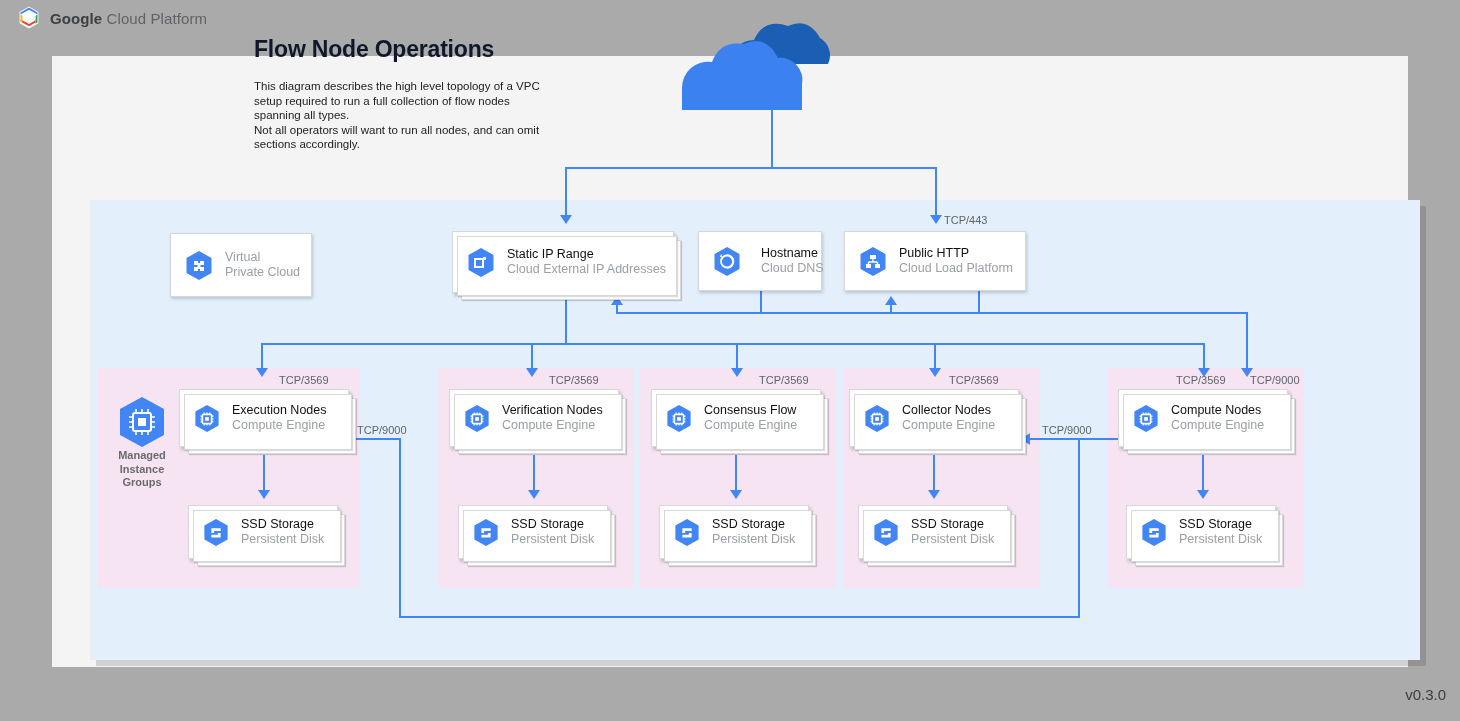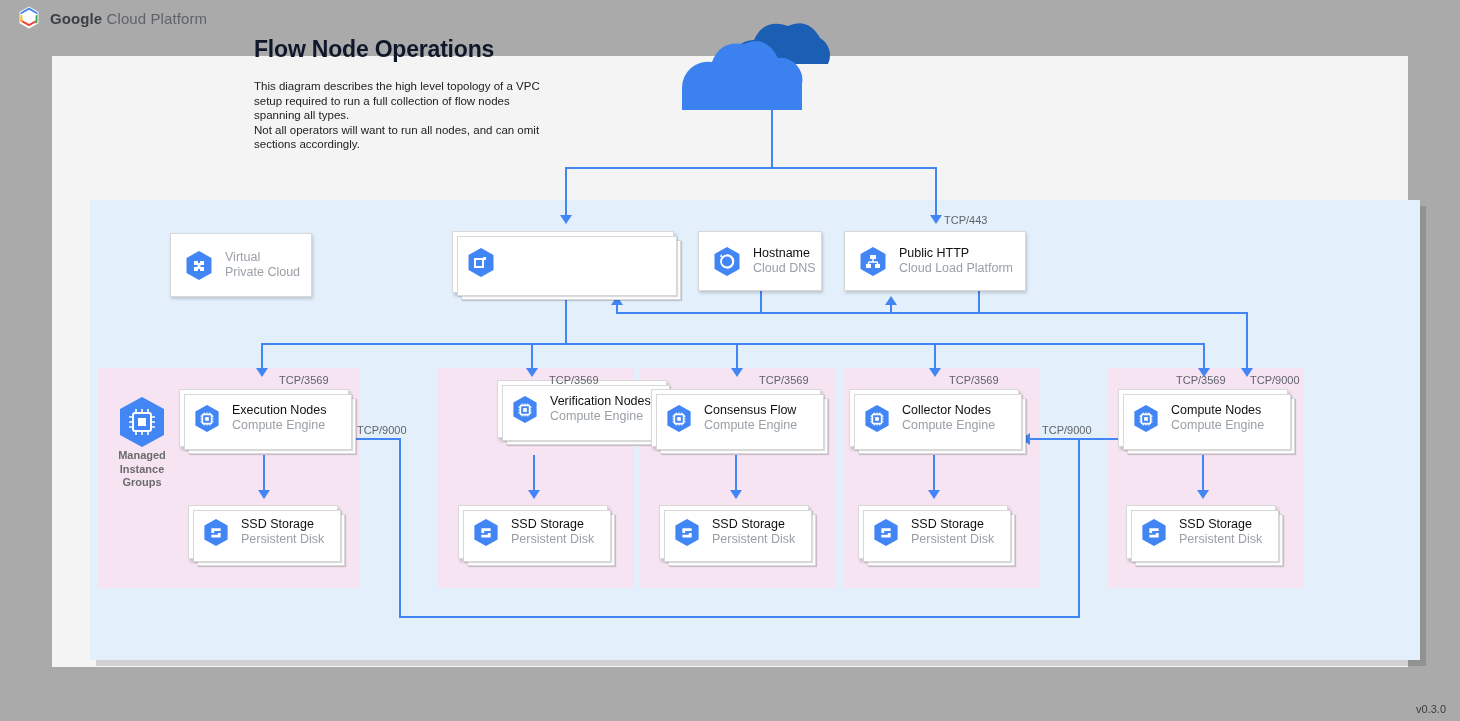--- a/index.html
+++ b/index.html
@@ -59,21 +59,21 @@
   .arrow{position:absolute;width:0;height:0;z-index:5;}
   .arrow-down{border-left:6px solid transparent;border-right:6px solid transparent;border-top:9px solid #4285f4;}
   .arrow-up{border-left:6px solid transparent;border-right:6px solid transparent;border-bottom:9px solid #4285f4;}
   .arrow-left{border-top:6px solid transparent;border-bottom:6px solid transparent;border-right:9px solid #4285f4;}
   .plabel{position:absolute;font-size:11px;color:#5f6368;white-space:nowrap;z-index:7;}
 
   
   #cloud{position:absolute;left:680px;top:18px;width:186px;height:92px;z-index:8;}
 
   
-  #version{position:absolute;right:14px;bottom:6px;font-size:11px;color:#3d3d3d;}
+  #version{position:absolute;right:14px;bottom:18px;font-size:15px;color:#3d3d3d;}
 </style>
 </head>
 <body>
 
 <div id="gcp-header">
   <svg id="gcp-logo" viewBox="0 0 26 26">
     <path d="M13 1.6 L22.4 7 V18.2 L13 23.6 L3.6 18.2 V7 Z" fill="#fff"></path>
     <path d="M13 2.6 L21.5 7.5 V9.6 L13 4.8 L4.5 9.6 V7.5 Z" fill="#4285f4"></path>
     <path d="M21.5 9.6 V17.6 L19.6 18.7 V10.7 Z" fill="#34a853"></path>
     <path d="M13 21.3 L4.5 16.4 V14.3 L13 19.1 L19.6 15.3 V17.6 Z" fill="#ea4335"></path>
@@ -185,23 +185,27 @@
     <div class="card-t2">Private Cloud</div>
   </div>
 </div>
 
 <div class="card stacked dropshadow" style="left:452px;top:231px;width:222px;height:62px;">
   <svg class="card-ico" width="28" height="31" viewBox="0 0 28 31">
     <path d="M14 1 L26.5 8 V23 L14 30 L1.5 23 V8 Z" fill="#4285f4"></path>
     <rect x="8" y="12" width="8" height="8" fill="none" stroke="#fff" stroke-width="2"></rect>
     <rect x="16" y="10" width="3" height="3" fill="#fff"></rect>
   </svg>
-</div>
-
-<div class="card dropshadow-lite" style="left:698px;top:231px;width:124px;height:60px;">
+  <div class="card-txt">
+    <div class="card-t1">Static IP Range</div>
+    <div class="card-t2">Cloud External IP Addresses</div>
+  </div>
+</div>
+
+<div class="card dropshadow-lite" style="left:698px;top:231px;width:124px;height:60px;gap:8px;">
   <svg class="card-ico" width="28" height="31" viewBox="0 0 28 31">
     <path d="M14 1 L26.5 8 V23 L14 30 L1.5 23 V8 Z" fill="#4285f4"></path>
     <circle cx="14" cy="15.5" r="6" fill="none" stroke="#fff" stroke-width="1.8"></circle>
     <path d="M14 9 a6.5 6.5 0 0 1 0 13" fill="none" stroke="#fff" stroke-width="1.6"></path>
     <path d="M9.5 10.5 l-1.5 -2.5 l-1 3.2 Z" fill="#fff"></path>
   </svg>
   <div class="card-txt">
     <div class="card-t1">Hostname</div>
     <div class="card-t2">Cloud DNS</div>
   </div>
@@ -235,21 +239,21 @@
     <rect x="9" y="11" width="10" height="10" rx="1.5" fill="none" stroke="#fff" stroke-width="1.8"></rect>
     <rect x="12" y="14" width="4" height="4" fill="#fff"></rect>
     <path d="M11 11 v-2 M14 11 v-2 M17 11 v-2 M11 21 v2 M14 21 v2 M17 21 v2 M9 13 h-2 M9 16 h-2 M9 19 h-2 M19 13 h2 M19 16 h2 M19 19 h2" stroke="#fff" stroke-width="1.2"></path>
   </svg>
   <div class="card-txt">
     <div class="card-t1">Execution Nodes</div>
     <div class="card-t2">Compute Engine</div>
   </div>
 </div>
 
-<div class="card stacked dropshadow" style="left:449px;top:380px;width:170px;height:58px;margin-left:48px;">
+<div class="card stacked dropshadow" style="left:449px;top:389px;width:170px;height:58px;">
   <svg class="card-ico" width="26" height="29" viewBox="0 0 28 31">
     <path d="M14 1 L26.5 8 V23 L14 30 L1.5 23 V8 Z" fill="#4285f4"></path>
     <rect x="9" y="11" width="10" height="10" rx="1.5" fill="none" stroke="#fff" stroke-width="1.8"></rect>
     <rect x="12" y="14" width="4" height="4" fill="#fff"></rect>
     <path d="M11 11 v-2 M14 11 v-2 M17 11 v-2 M11 21 v2 M14 21 v2 M17 21 v2 M9 13 h-2 M9 16 h-2 M9 19 h-2 M19 13 h2 M19 16 h2 M19 19 h2" stroke="#fff" stroke-width="1.2"></path>
   </svg>
   <div class="card-txt">
     <div class="card-t1">Verification Nodes</div>
     <div class="card-t2">Compute Engine</div>
   </div>

